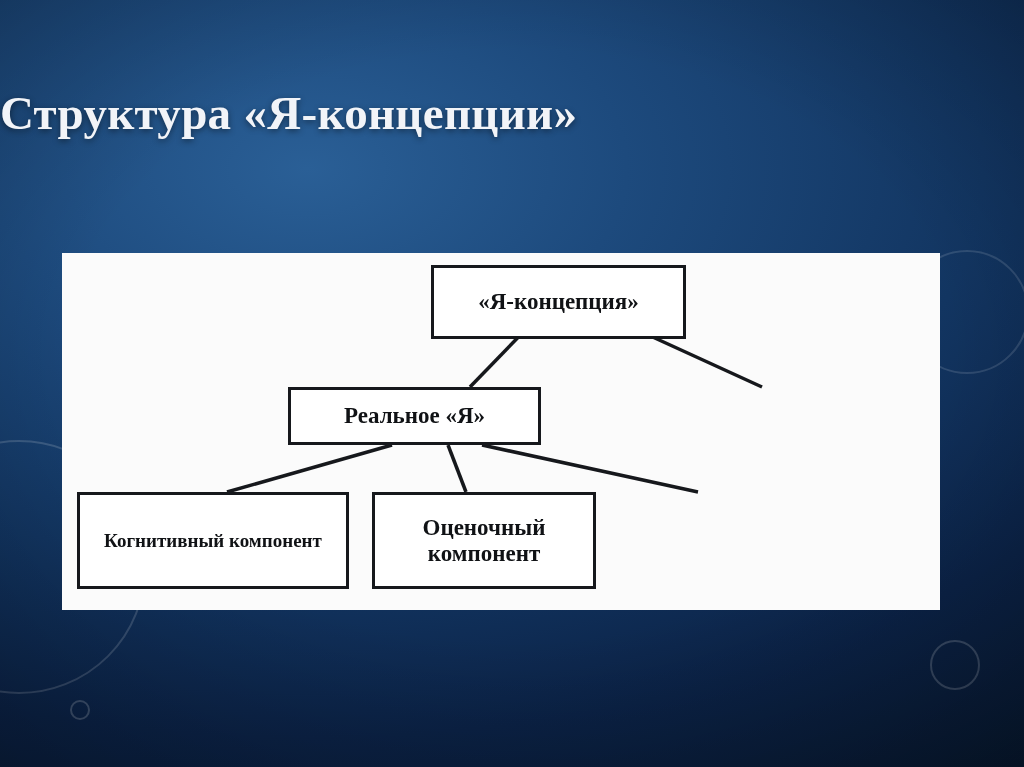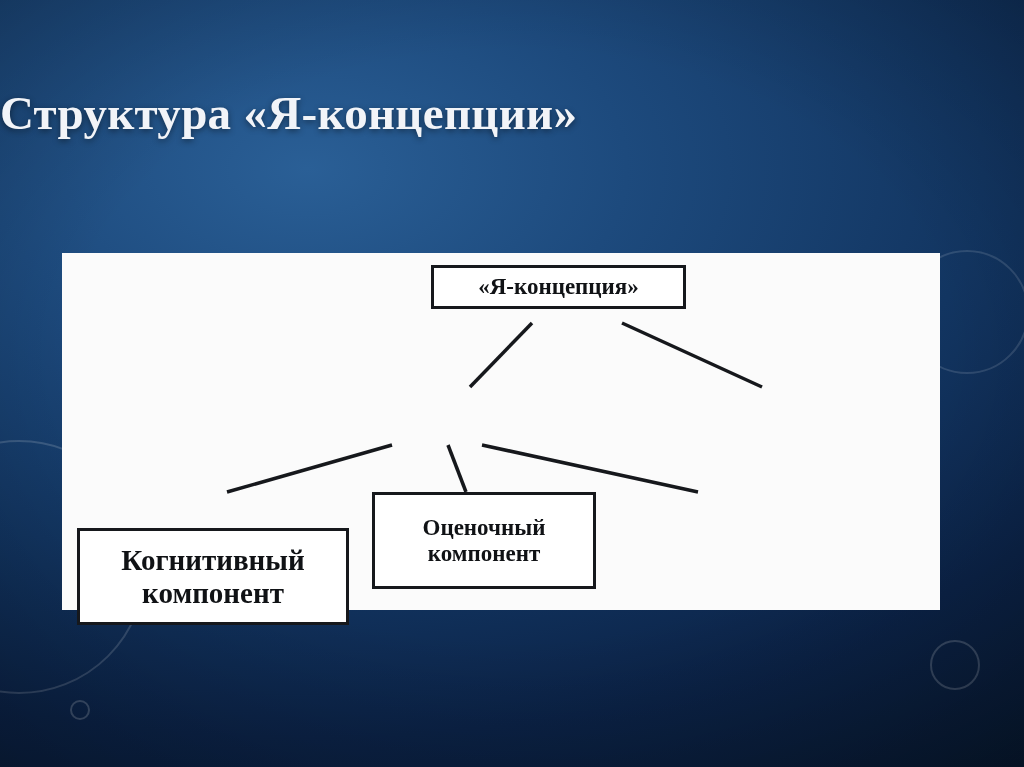--- a/index.html
+++ b/index.html
@@ -89,24 +89,24 @@
     align-items: center;
     justify-content: center;
     text-align: center;
     font-family: "Liberation Serif", serif;
     font-weight: 700;
     font-size: 22px;
     line-height: 1.12;
     z-index: 2;
   }
 
-  .node.root  { left: 369px; top: 12px;  width: 255px; height: 44px;  font-size: 23px; }
+  .node.root  { left: 369px; top: 12px;  width: 255px; height: 74px;  font-size: 23px; }
   .node.real  { left: 226px; top: 134px; width: 253px; height: 58px;  font-size: 23px; }
   .node.ideal { left: 639px; top: 134px; width: 238px; height: 58px;  font-size: 23px; }
-  .node.cog   { left: 15px;  top: 239px; width: 272px; height: 97px;  font-size: 29px; margin-top: 36px; }
+  .node.cog   { left: 15px;  top: 239px; width: 272px; height: 97px;  font-size: 19px; }
   .node.eval  { left: 310px; top: 239px; width: 224px; height: 97px;  font-size: 23px; }
   .node.behav { left: 552px; top: 239px; width: 284px; height: 97px;  font-size: 23px; }
 
   .node span { display: block; padding: 0 8px; }
 </style>
 </head>
 <body>
 
 <div id="slide">
 
@@ -130,20 +130,23 @@
 
         <line x1="386" y1="192" x2="404" y2="239" stroke="#16181c" stroke-width="3.5"></line>
 
         <line x1="420" y1="192" x2="636" y2="239" stroke="#16181c" stroke-width="3.5"></line>
       </svg>
 
       <div class="node root">
         <span>«Я-концепция»</span>
       </div>
 
+      <div class="node real">
+        <span>Реальное «Я»</span>
+      </div>
 
 
       <div class="node cog">
         <span>Когнитивный компонент</span>
       </div>
 
       <div class="node eval">
         <span>Оценочный компонент</span>
       </div>
 

